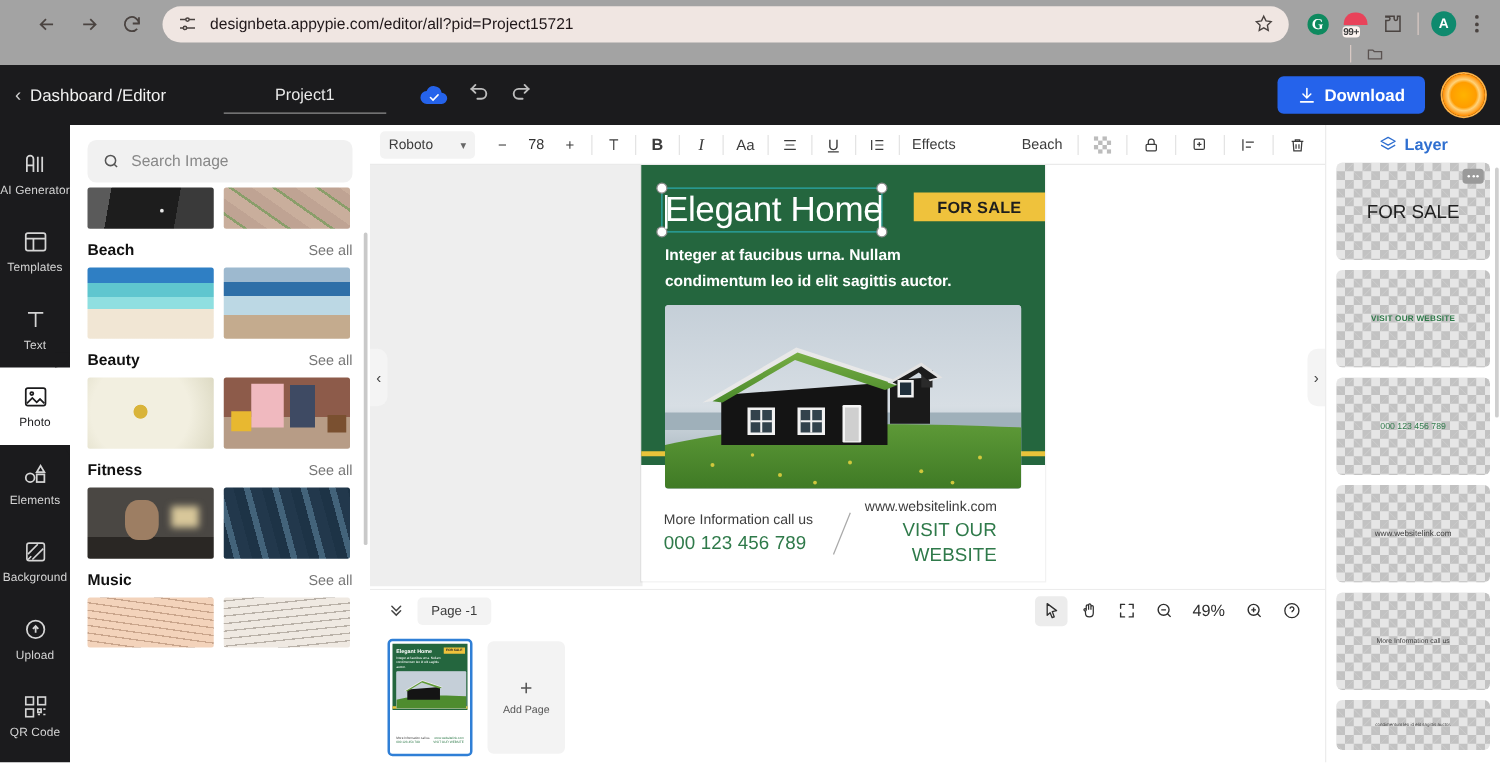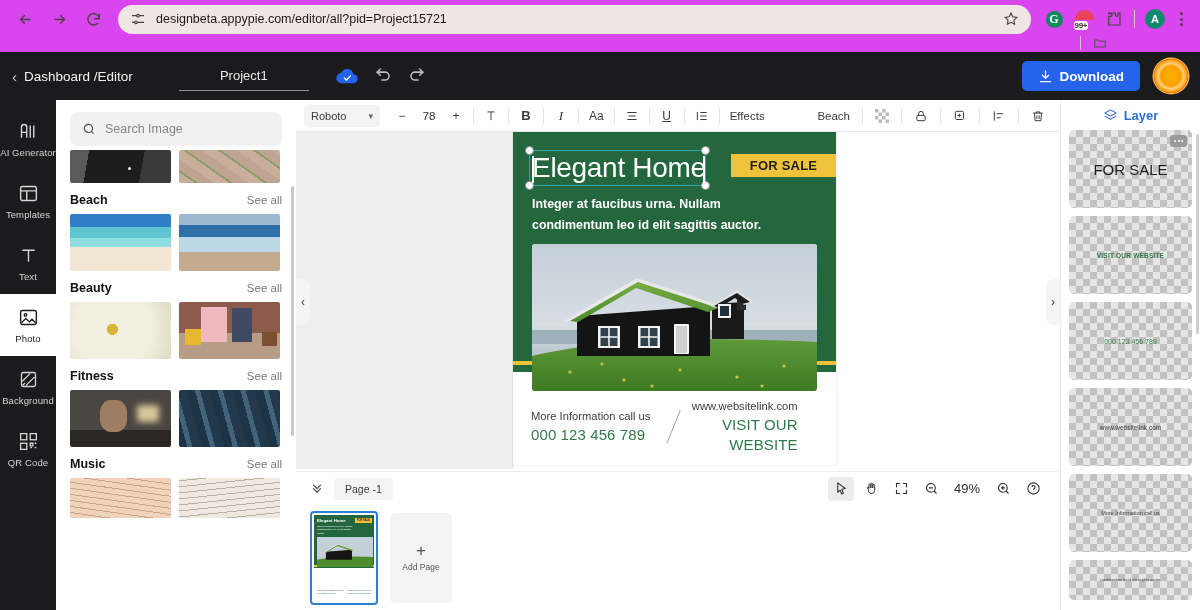--- a/index.html
+++ b/index.html
@@ -4,21 +4,21 @@
 <style>
   * { box-sizing: border-box; margin:0; padding:0; }
   html,body { width:1200px; height:610px; overflow:hidden; }
   body {
     font-family: "Liberation Sans", sans-serif;
     background:#fff;
     -webkit-font-smoothing: antialiased;
   }
 
   
-  .browser-chrome { height:52px; background:#d946ef; position:relative; }
+  .browser-chrome { height:52px; background:#a3a3a3; position:relative;padding-left:12px; }
   .chrome-row { display:flex; align-items:center; height:34px; padding:4px 10px 0 10px; gap:4px; }
   .nav-btn { width:30px; height:30px; display:flex; align-items:center; justify-content:center;
              border-radius:50%; color:#4a4340; flex:0 0 auto; }
   .nav-btn svg { width:17px; height:17px; }
   .omnibox {
     flex:1 1 auto; height:29px; background:#f0e6e2; border-radius:15px;
     display:flex; align-items:center; padding:0 12px; margin:0 6px; gap:10px; min-width:0;
   }
   .omnibox .site-ico { width:16px; height:16px; flex:0 0 auto; color:#4a4340; }
   .omnibox .url { font-size:12.5px; color:#20181a; white-space:nowrap; overflow:hidden; text-overflow:ellipsis; }
@@ -351,25 +351,40 @@
     </div>
     <div class="rail-item active">
       <svg viewBox="0 0 24 24" fill="none" stroke="currentColor" stroke-width="1.6">
         <rect x="3" y="4" width="18" height="16" rx="2"></rect>
           <circle cx="8.5" cy="9" r="1.4"></circle>
           <path d="M4 18l5-5 4 4 3-3 4 4"></path>
       </svg>
       <span class="lbl">Photo</span>
     </div>
     <div class="rail-item">
+      <svg viewBox="0 0 24 24" fill="none" stroke="currentColor" stroke-width="1.6">
+        <circle cx="7" cy="15" r="4"></circle>
+          <rect x="13" y="12" width="7" height="7"></rect>
+          <path d="M16.5 4l3.5 6h-7z"></path>
+      </svg>
+      <span class="lbl">Elements</span>
+    </div>
+    <div class="rail-item">
       <svg viewBox="0 0 24 24" fill="none" stroke="currentColor" stroke-width="1.5">
         <rect x="4" y="4" width="16" height="16" rx="2"></rect>
           <path d="M5 14l9-9M9 19l10-10M5 19l3-3"></path>
       </svg>
       <span class="lbl">Background</span>
+    </div>
+    <div class="rail-item">
+      <svg viewBox="0 0 24 24" fill="none" stroke="currentColor" stroke-width="1.6">
+        <circle cx="12" cy="12" r="8"></circle>
+          <path d="M12 15V9M9.5 11.5L12 9l2.5 2.5"></path>
+      </svg>
+      <span class="lbl">Upload</span>
     </div>
     <div class="rail-item">
       <svg viewBox="0 0 24 24" fill="none" stroke="currentColor" stroke-width="1.5">
         <rect x="3" y="3" width="7" height="7"></rect>
           <rect x="14" y="3" width="7" height="7"></rect>
           <rect x="3" y="14" width="7" height="7"></rect>
         <path d="M14 14h3v3h-3zM19 14h2M14 19h2M19 19h2"></path>
       </svg>
       <span class="lbl">QR Code</span>
     </div>

